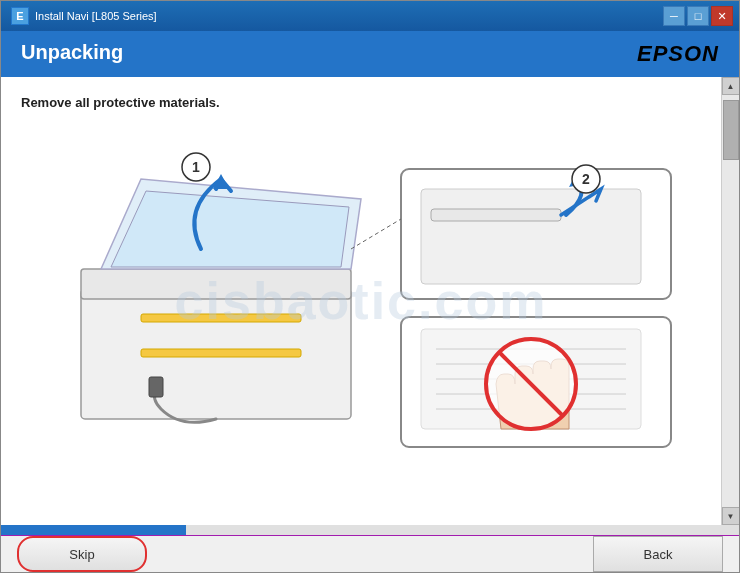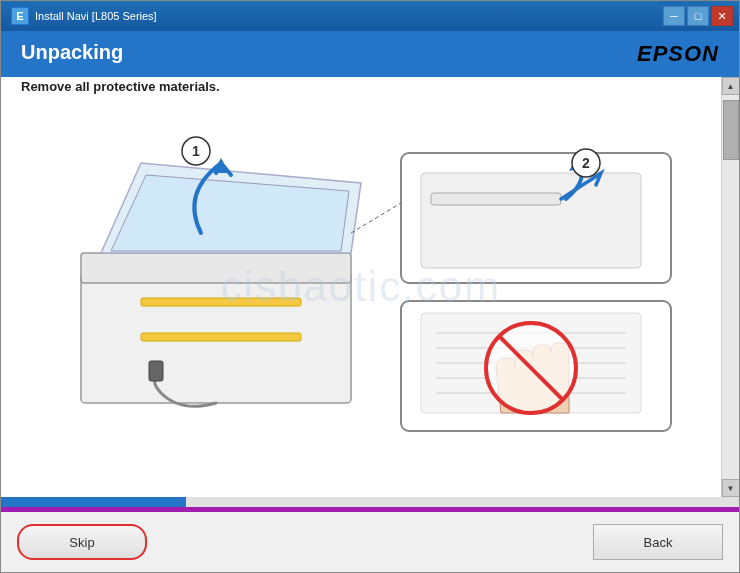--- a/index.html
+++ b/index.html
@@ -106,21 +106,21 @@
 
     
     .content-wrapper {
       flex: 1;
       display: flex;
       overflow: hidden;
     }
     .content-area {
       flex: 1;
       background: white;
-      padding: 0 20px;
+      padding: 16px 20px;
       overflow-y: auto;
       position: relative;
     }
     .scrollbar-area {
       width: 18px;
       background: #e8e8e8;
       border-left: 1px solid #ccc;
       display: flex;
       flex-direction: column;
       align-items: center;
@@ -163,22 +163,22 @@
       line-height: 1.5;
     }
 
     
     .watermark {
       position: absolute;
       top: 50%;
       left: 50%;
       transform: translate(-50%, -50%);
       color: rgba(180, 200, 220, 0.35);
-      font-size: 42px;
-      font-weight: normal;
+      font-size: 52px;
+      font-weight: bold;
       white-space: nowrap;
       pointer-events: none;
       z-index: 10;
       letter-spacing: 2px;
     }
 
     
     .diagram-svg {
       width: 100%;
       max-height: 340px;
@@ -193,24 +193,24 @@
     }
     .progress-bar {
       height: 100%;
       background: #2474c8;
       width: 25%;
     }
 
     
     .bottom-section {
       background: #f0f0f0;
-      padding: 12px 16px;
+      padding: 0 16px;
       display: flex;
       justify-content: space-between;
-      border-top: 5px solid #a21caf;
+      border-top: 1px solid #a21caf;
       flex-shrink: 0;
     }
     .btn {
       min-width: 130px;
       height: 36px;
       border: 1px solid #aaa;
       background: linear-gradient(to bottom, #f5f5f5, #e0e0e0);
       font-size: 13px;
       cursor: pointer;
       color: #333;

